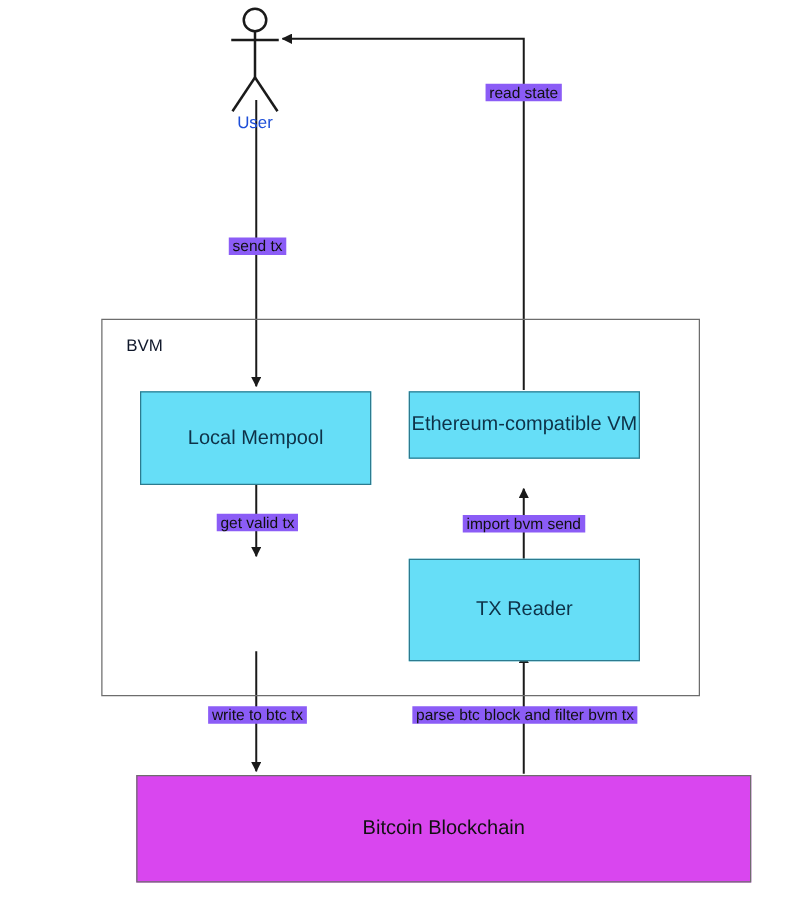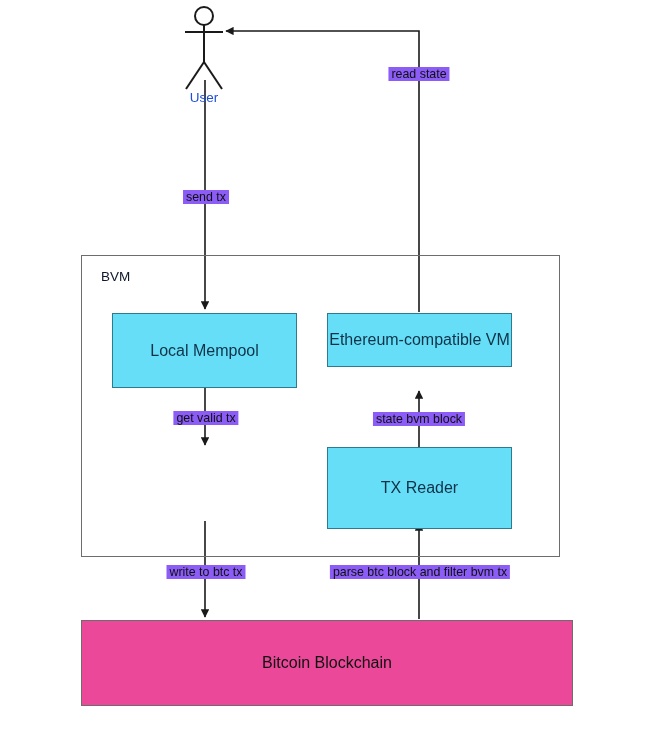--- a/index.html
+++ b/index.html
@@ -33,23 +33,24 @@
     font-size: 16px;
     line-height: 1.2;
     text-align: right;
   }
   .node-process {
     background: #66def7;
     border: 1.4px solid #2c7b8f;
     color: #0e3248;
   }
   .node-plain {
-    background: #ec4899;
+    background: #d946ef;
     border: 1.6px solid #6d6d6d;
     color: #101010;
+    margin-left: 28px;
   }
   .group-box {
     position: absolute;
     box-sizing: border-box;
     background: transparent;
     border: 1.6px solid #6d6d6d;
   }
   .group-label {
     position: absolute;
     font-size: 13.5px;
@@ -121,19 +122,19 @@
   <div class="node-box node-process" style="left:327px; top:447px; width:185px; height:82px;">TX Reader</div>
 
   <div class="node-box node-plain" style="left:81px; top:620px; width:492px; height:86px;">Bitcoin Blockchain</div>
 
   <div class="edge-label" style="left:206px; top:197px;">send tx</div>
 
   <div class="edge-label" style="left:419px; top:74px;">read state</div>
 
   <div class="edge-label" style="left:206px; top:418px;">get valid tx</div>
 
-  <div class="edge-label" style="left:419px; top:419px;">state bvm block</div>
+  <div class="edge-label" style="left:419px; top:419px;">import bvm send</div>
 
   <div class="edge-label" style="left:206px; top:572px;">write to btc tx</div>
 
   <div class="edge-label" style="left:420px; top:572px;">parse btc block and filter bvm tx</div>
 
 </div>
 
 </body></html>

